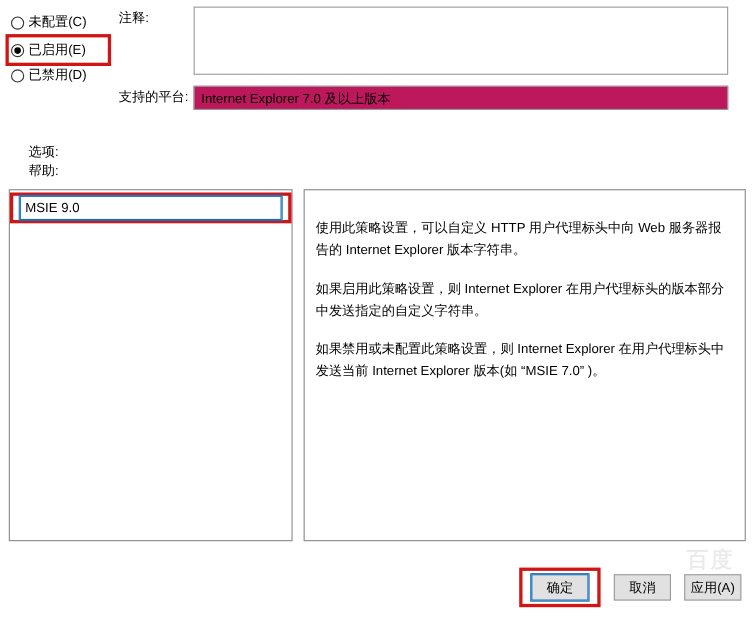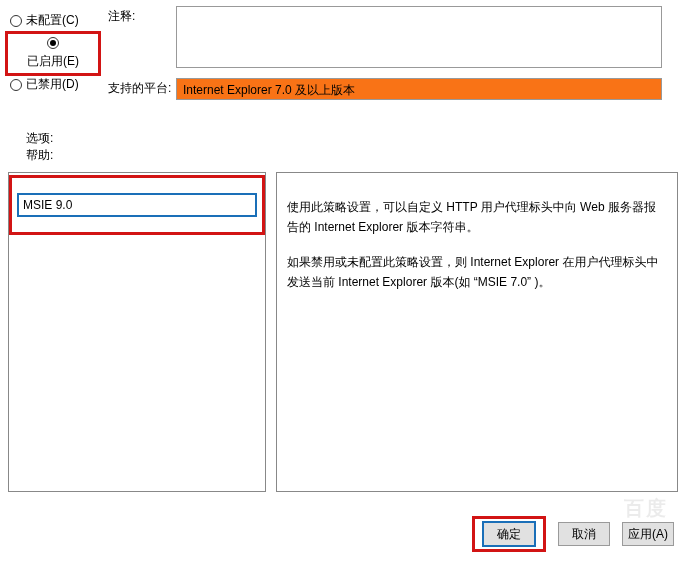--- a/index.html
+++ b/index.html
@@ -41,21 +41,20 @@
       width: 6px;
       height: 6px;
       background: #000;
       border-radius: 50%;
       top: 2px;
       left: 2px;
     }
     .highlight-red {
       border: 3px solid #d21414;
       margin: -3px;
-      flex-direction: column;
     }
     .right-fields {
       flex: 1;
       padding-left: 10px;
     }
     .field-row {
       display: flex;
       margin-bottom: 10px;
       justify-content: space-between;
     }
@@ -70,21 +69,21 @@
       background: #fff;
       padding: 2px 4px;
       font-family: inherit;
       font-size: 12px;
       resize: none;
     }
     .platform-box {
       flex: 1;
       height: 22px;
       border: 1px solid #999;
-      background: #f97316;
+      background: #be185d;
       padding: 3px 6px;
     }
     .middle-labels {
       display: flex;
       padding: 20px 8px 4px 26px;
       flex-direction: column;
     }
     .options-label {
       width: 270px;
     }
@@ -106,21 +105,21 @@
       padding: 24px 10px;
       line-height: 1.7;
     }
     .help-panel p { margin-bottom: 14px; }
     .ie-version-label {
       font-size: 12px;
       margin-bottom: 0;
     }
     .ie-input-wrap {
       border: 3px solid #d21414;
-      padding: 16px 6px;
+      padding: 0 6px;
       margin-top: -6px;
       margin-left: -6px;
       margin-right: -6px;
     }
     .ie-input {
       width: 100%;
       height: 22px;
       border: 1px solid #1a6fb8;
       outline: 1px solid #1a6fb8;
       padding: 2px 4px;
@@ -200,20 +199,21 @@
 </div>
 
 <div class="content-row">
   <div class="options-panel">
     <div class="ie-input-wrap">
       <input type="text" class="ie-input" value="MSIE 9.0" style="">
     </div>
   </div>
   <div class="help-panel">
     <p>使用此策略设置，可以自定义 HTTP 用户代理标头中向 Web 服务器报告的 Internet Explorer 版本字符串。</p>
+    <p>如果启用此策略设置，则 Internet Explorer 在用户代理标头的版本部分中发送指定的自定义字符串。</p>
     <p>如果禁用或未配置此策略设置，则 Internet Explorer 在用户代理标头中发送当前 Internet Explorer 版本(如 “MSIE 7.0” )。</p>
   </div>
 </div>
 
 <div class="watermark">百度</div>
 
 <div class="button-row">
   <div class="ok-wrap">
     <button class="dlg-button ok-button">确定</button>
   </div>

